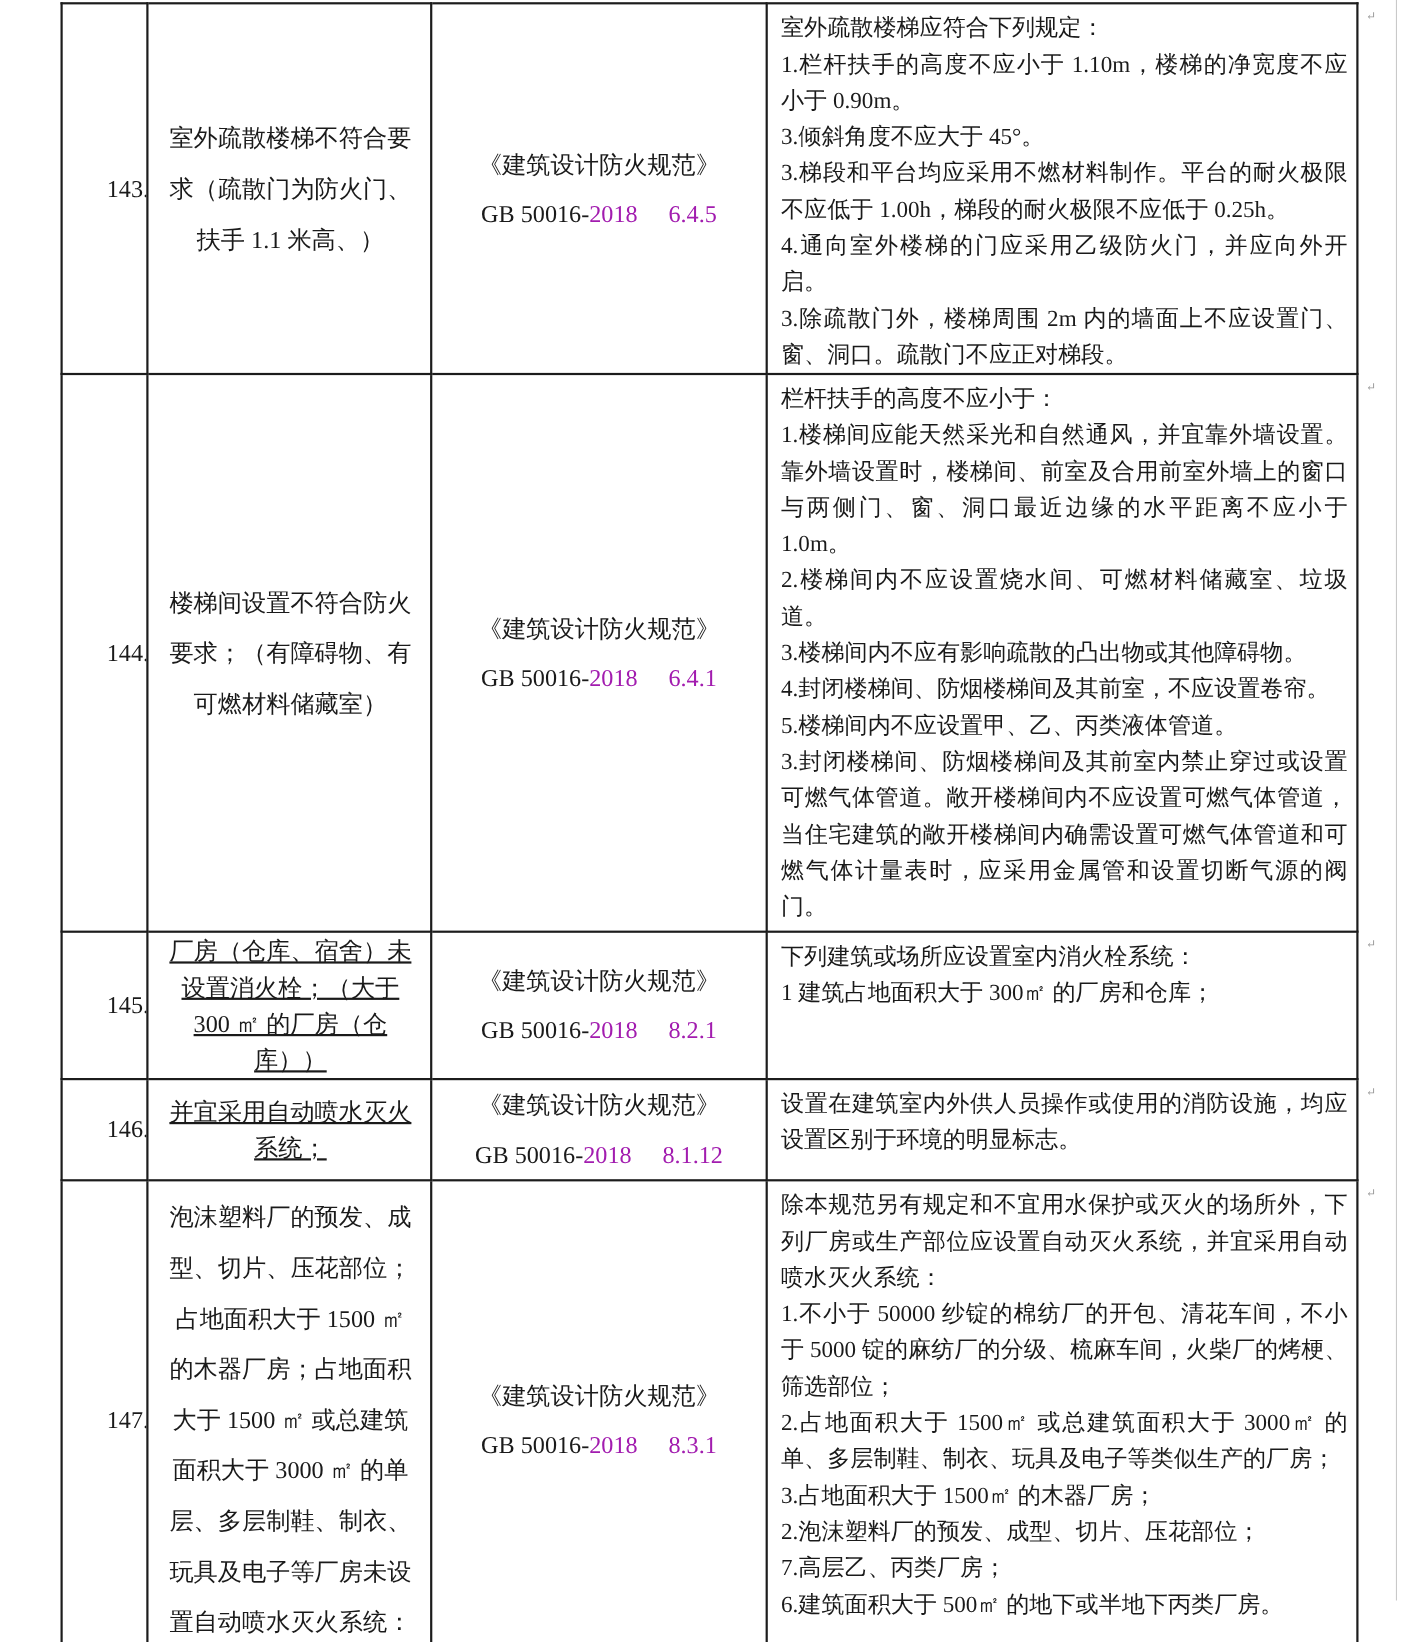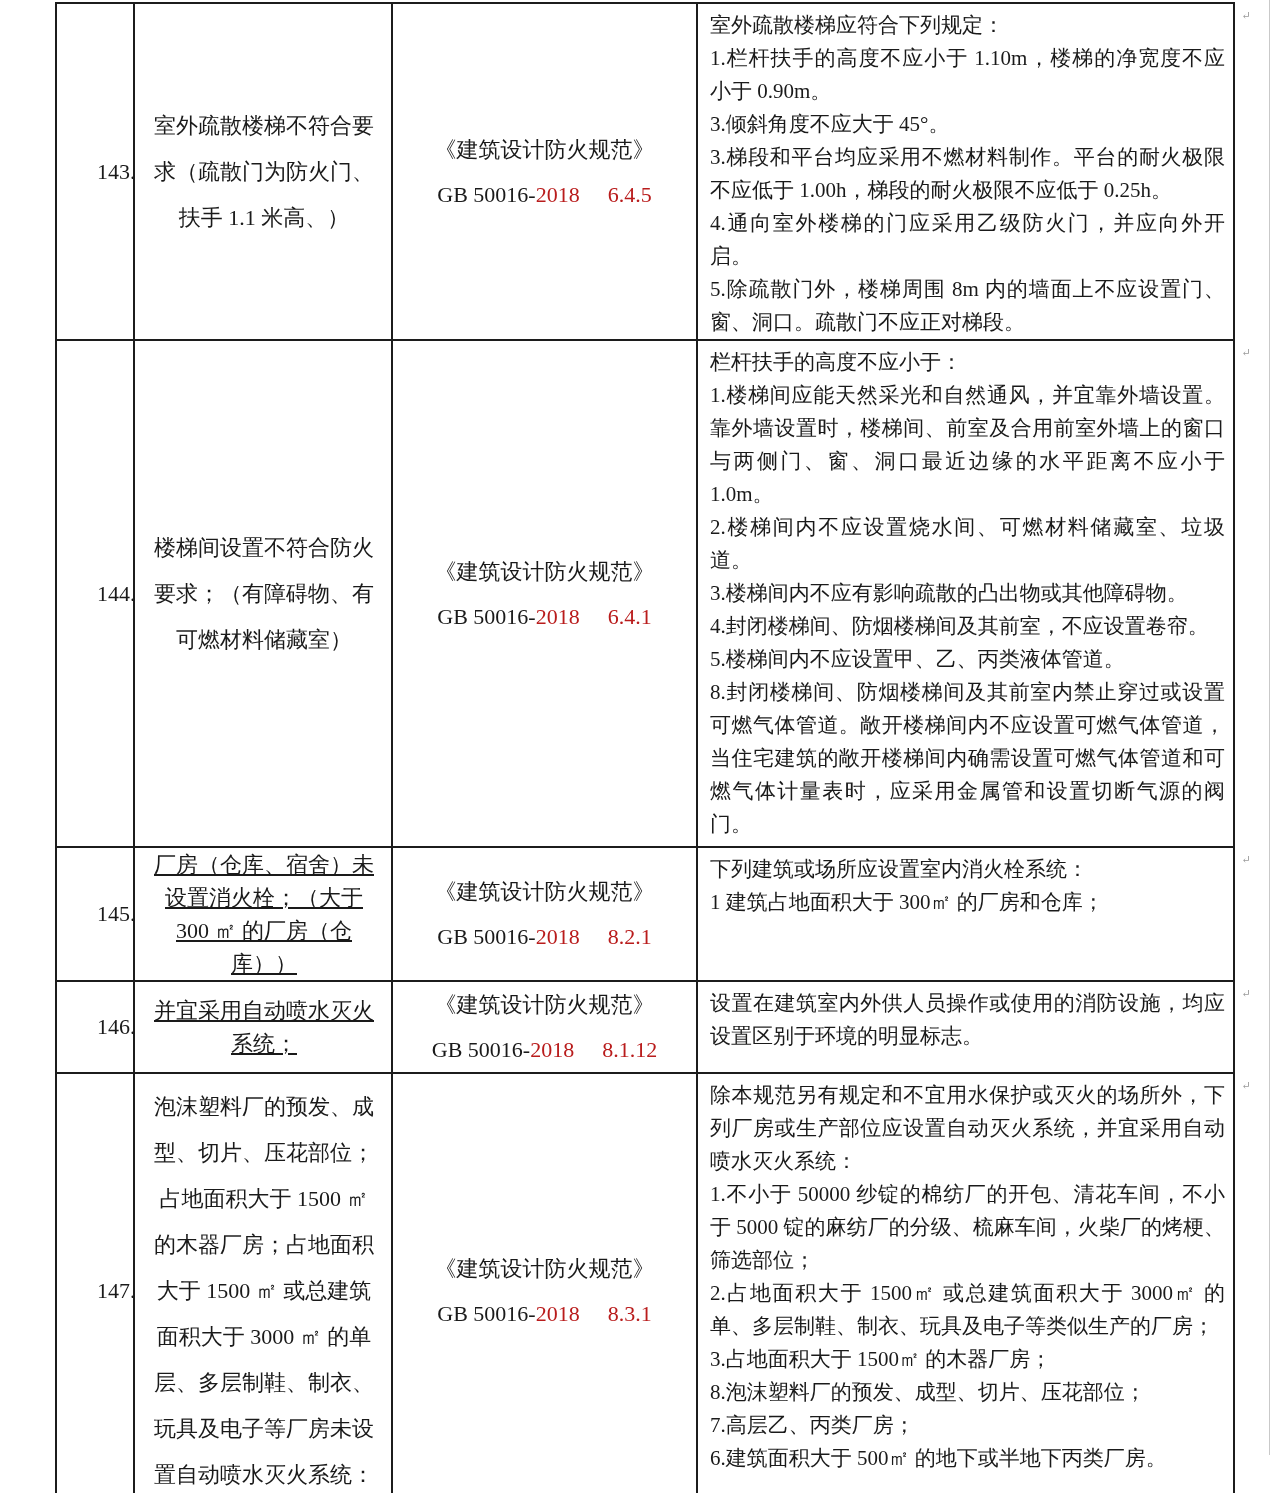--- a/index.html
+++ b/index.html
@@ -47,21 +47,21 @@
   }
   tr.tight td.issue{line-height:33px;text-decoration:underline;}
   td.std{
     text-align:center;
     font-size:22px;
     line-height:45px;
     padding:0 4px;
     border-radius:11px;
   }
   .std-code{white-space:nowrap;}
-  .red{color:#b91c1c;}
+  .red{color:#a21caf;}
   .sect{margin-left:28px;}
   td.req{
     vertical-align:top;
     position:relative;
     padding:5px 8px 0 12px;
     font-size:21px;
     line-height:33px;
   }
   td.req .p{
     text-align:justify;
@@ -101,40 +101,40 @@
           <div class="std-title">《建筑设计防火规范》</div>
           <div class="std-code"><span>GB 50016-</span><span class="red">2018</span><span class="red sect">6.4.5</span></div>
         </td>
         <td class="req">
           <span class="row-mark">↵</span>
           <div class="p">室外疏散楼梯应符合下列规定：</div>
           <div class="p">1.栏杆扶手的高度不应小于 1.10m，楼梯的净宽度不应小于 0.90m。</div>
           <div class="p">3.倾斜角度不应大于 45°。</div>
           <div class="p">3.梯段和平台均应采用不燃材料制作。平台的耐火极限不应低于 1.00h，梯段的耐火极限不应低于 0.25h。</div>
           <div class="p">4.通向室外楼梯的门应采用乙级防火门，并应向外开启。</div>
-          <div class="p">5.除疏散门外，楼梯周围 8m 内的墙面上不应设置门、窗、洞口。疏散门不应正对梯段。</div>
+          <div class="p">3.除疏散门外，楼梯周围 2m 内的墙面上不应设置门、窗、洞口。疏散门不应正对梯段。</div>
         </td>
       </tr>
 
       <tr class="r144">
         <td class="num">144.</td>
         <td class="issue">楼梯间设置不符合防火要求；（有障碍物、有可燃材料储藏室）</td>
         <td class="std">
           <div class="std-title">《建筑设计防火规范》</div>
           <div class="std-code"><span>GB 50016-</span><span class="red">2018</span><span class="red sect">6.4.1</span></div>
         </td>
         <td class="req">
           <span class="row-mark">↵</span>
           <div class="p">栏杆扶手的高度不应小于：</div>
           <div class="p">1.楼梯间应能天然采光和自然通风，并宜靠外墙设置。靠外墙设置时，楼梯间、前室及合用前室外墙上的窗口与两侧门、窗、洞口最近边缘的水平距离不应小于 1.0m。</div>
           <div class="p">2.楼梯间内不应设置烧水间、可燃材料储藏室、垃圾道。</div>
           <div class="p">3.楼梯间内不应有影响疏散的凸出物或其他障碍物。</div>
           <div class="p">4.封闭楼梯间、防烟楼梯间及其前室，不应设置卷帘。</div>
           <div class="p">5.楼梯间内不应设置甲、乙、丙类液体管道。</div>
-          <div class="p">8.封闭楼梯间、防烟楼梯间及其前室内禁止穿过或设置可燃气体管道。敞开楼梯间内不应设置可燃气体管道，当住宅建筑的敞开楼梯间内确需设置可燃气体管道和可燃气体计量表时，应采用金属管和设置切断气源的阀门。</div>
+          <div class="p">3.封闭楼梯间、防烟楼梯间及其前室内禁止穿过或设置可燃气体管道。敞开楼梯间内不应设置可燃气体管道，当住宅建筑的敞开楼梯间内确需设置可燃气体管道和可燃气体计量表时，应采用金属管和设置切断气源的阀门。</div>
         </td>
       </tr>
 
       <tr class="r145 tight">
         <td class="num">145.</td>
         <td class="issue">厂房（仓库、宿舍）未设置消火栓；（大于 300 ㎡ 的厂房（仓库））</td>
         <td class="std">
           <div class="std-title">《建筑设计防火规范》</div>
           <div class="std-code"><span>GB 50016-</span><span class="red">2018</span><span class="red sect">8.2.1</span></div>
         </td>
@@ -164,21 +164,21 @@
         <td class="std">
           <div class="std-title">《建筑设计防火规范》</div>
           <div class="std-code"><span>GB 50016-</span><span class="red">2018</span><span class="red sect">8.3.1</span></div>
         </td>
         <td class="req">
           <span class="row-mark">↵</span>
           <div class="p">除本规范另有规定和不宜用水保护或灭火的场所外，下列厂房或生产部位应设置自动灭火系统，并宜采用自动喷水灭火系统：</div>
           <div class="p">1.不小于 50000 纱锭的棉纺厂的开包、清花车间，不小于 5000 锭的麻纺厂的分级、梳麻车间，火柴厂的烤梗、筛选部位；</div>
           <div class="p">2.占地面积大于 1500㎡ 或总建筑面积大于 3000㎡ 的单、多层制鞋、制衣、玩具及电子等类似生产的厂房；</div>
           <div class="p">3.占地面积大于 1500㎡ 的木器厂房；</div>
-          <div class="p">8.泡沫塑料厂的预发、成型、切片、压花部位；</div>
+          <div class="p">2.泡沫塑料厂的预发、成型、切片、压花部位；</div>
           <div class="p">7.高层乙、丙类厂房；</div>
           <div class="p">6.建筑面积大于 500㎡ 的地下或半地下丙类厂房。</div>
         </td>
       </tr>
 
     </tbody>
   </table>
   <div class="edge-line"></div>
 </div>
 

